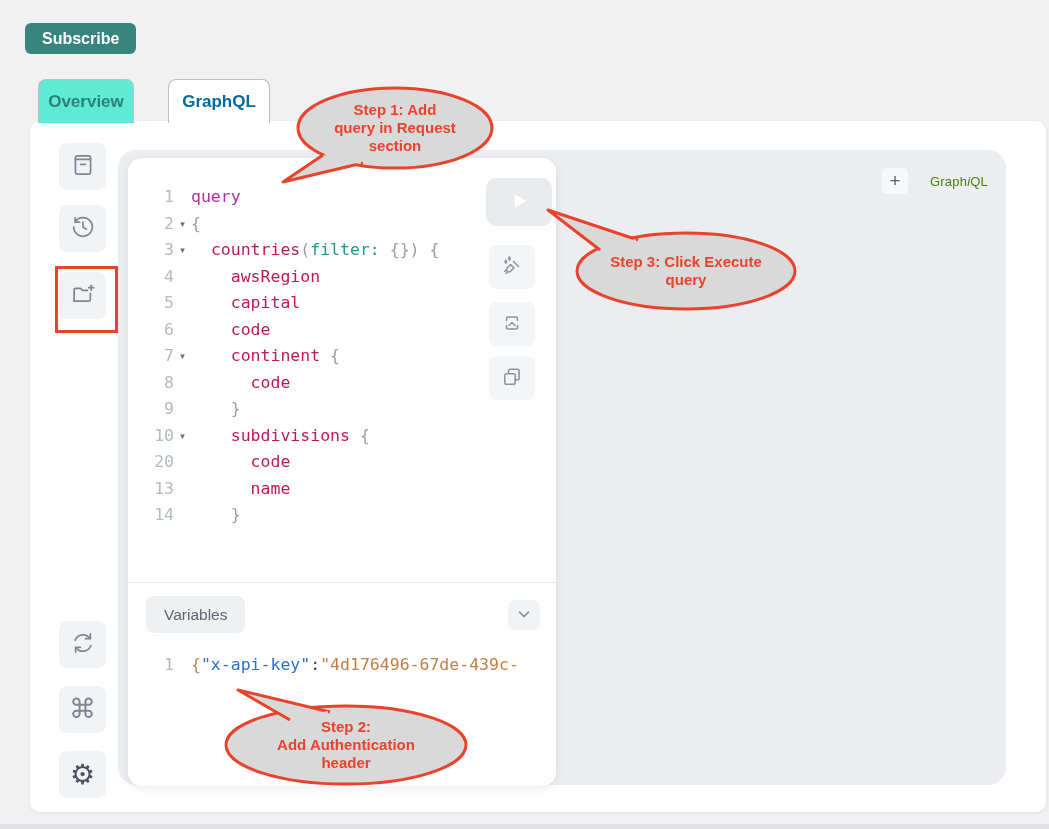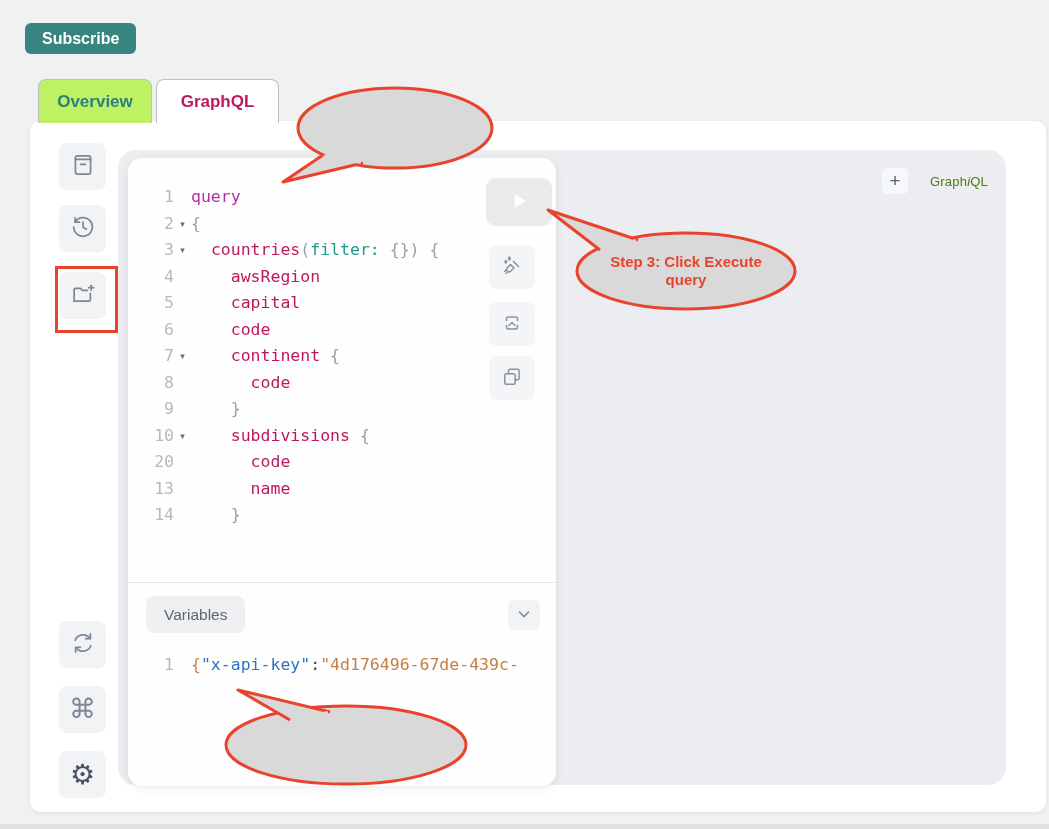--- a/index.html
+++ b/index.html
@@ -8,22 +8,22 @@
 
   
   .subscribe{position:absolute;left:25px;top:23px;height:31px;padding:0 17px;
     background:#37857e;color:#ffffff;font-size:16px;font-weight:700;border:none;
     border-radius:6px;display:flex;align-items:center;cursor:pointer;}
 
   
   .tab{position:absolute;top:79px;height:44px;box-sizing:border-box;
     border:1.5px solid #bbbfc4;border-bottom:none;border-radius:8px 8px 0 0;
     display:flex;align-items:center;justify-content:center;font-size:17px;font-weight:700;z-index:3;}
-  .tab-overview{left:38px;width:114px;color:#2c8179;background:#bef264;}
-  .tab-graphql{left:156px;width:123px;color:#be185d;background:#ffffff;}
+  .tab-overview{left:38px;width:96px;color:#2c8179;background:#5eead4;}
+  .tab-graphql{left:168px;width:102px;color:#0369a1;background:#ffffff;}
 
   
   .card{position:absolute;left:30px;top:121px;width:1016px;height:691px;background:#ffffff;
     border-radius:10px;box-shadow:0 1px 4px rgba(0,0,0,0.07);z-index:1;}
 
   
   .side-btn{position:absolute;left:59px;width:47px;height:47px;background:#f2f3f5;
     border:none;border-radius:8px;display:flex;align-items:center;justify-content:center;
     cursor:pointer;z-index:4;padding:0;}
   .side-btn svg{stroke:#7d8795;}
@@ -235,34 +235,40 @@
         </div>
     </div>
   </div>
 
   <div class="callout co1">
     <svg width="245" height="105" viewBox="0 0 245 105">
       <ellipse cx="140" cy="43" rx="97" ry="40" fill="#d9d9da" stroke="#e8432d" stroke-width="3"></ellipse>
       <path d="M68 70 L28 97 L108 78" fill="#d9d9da" stroke="#e8432d" stroke-width="3" stroke-linejoin="round"></path>
       <path d="M70 71 L106 77" stroke="#d9d9da" stroke-width="4"></path>
     </svg>
+    <div class="callout-text">Step 1: Add
+query in Request
+section</div>
   </div>
 
   <div class="callout co3">
     <svg width="270" height="118" viewBox="0 0 270 118">
       <ellipse cx="148" cy="73" rx="109" ry="38" fill="#d9d9da" stroke="#e8432d" stroke-width="3"></ellipse>
       <path d="M62 52 L10 12 L100 42" fill="#d9d9da" stroke="#e8432d" stroke-width="3" stroke-linejoin="round"></path>
       <path d="M64 53 L98 43" stroke="#d9d9da" stroke-width="4"></path>
     </svg>
     <div class="callout-text">Step 3: Click Execute
 query</div>
   </div>
 
   <div class="callout co2">
     <svg width="270" height="112" viewBox="0 0 270 112">
       <ellipse cx="134" cy="67" rx="120" ry="39" fill="#d9d9da" stroke="#e8432d" stroke-width="3"></ellipse>
       <path d="M78 42 L26 12 L118 34" fill="#d9d9da" stroke="#e8432d" stroke-width="3" stroke-linejoin="round"></path>
       <path d="M80 43 L116 35" stroke="#d9d9da" stroke-width="4"></path>
     </svg>
+    <div class="callout-text">Step 2:
+Add Authentication
+header</div>
   </div>
 
   <div class="bottom-strip"></div>
 </div>
 
 </body></html>

